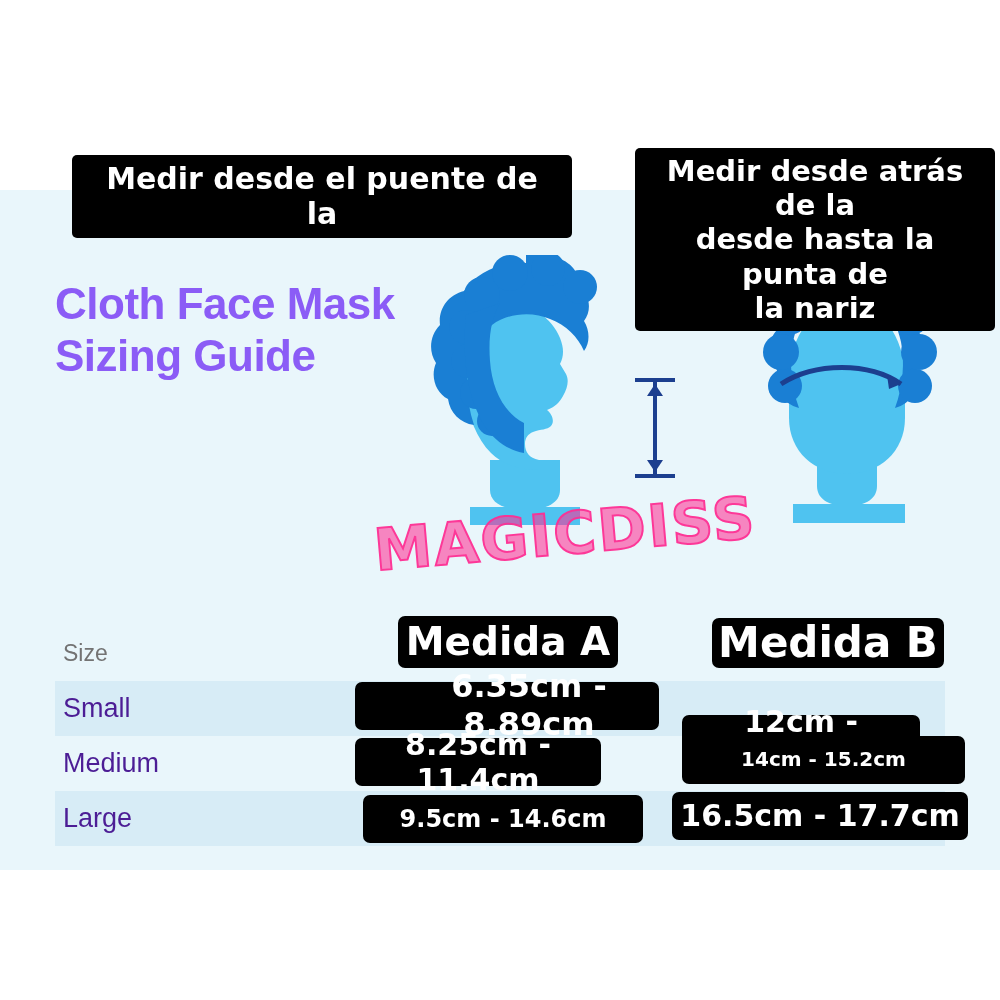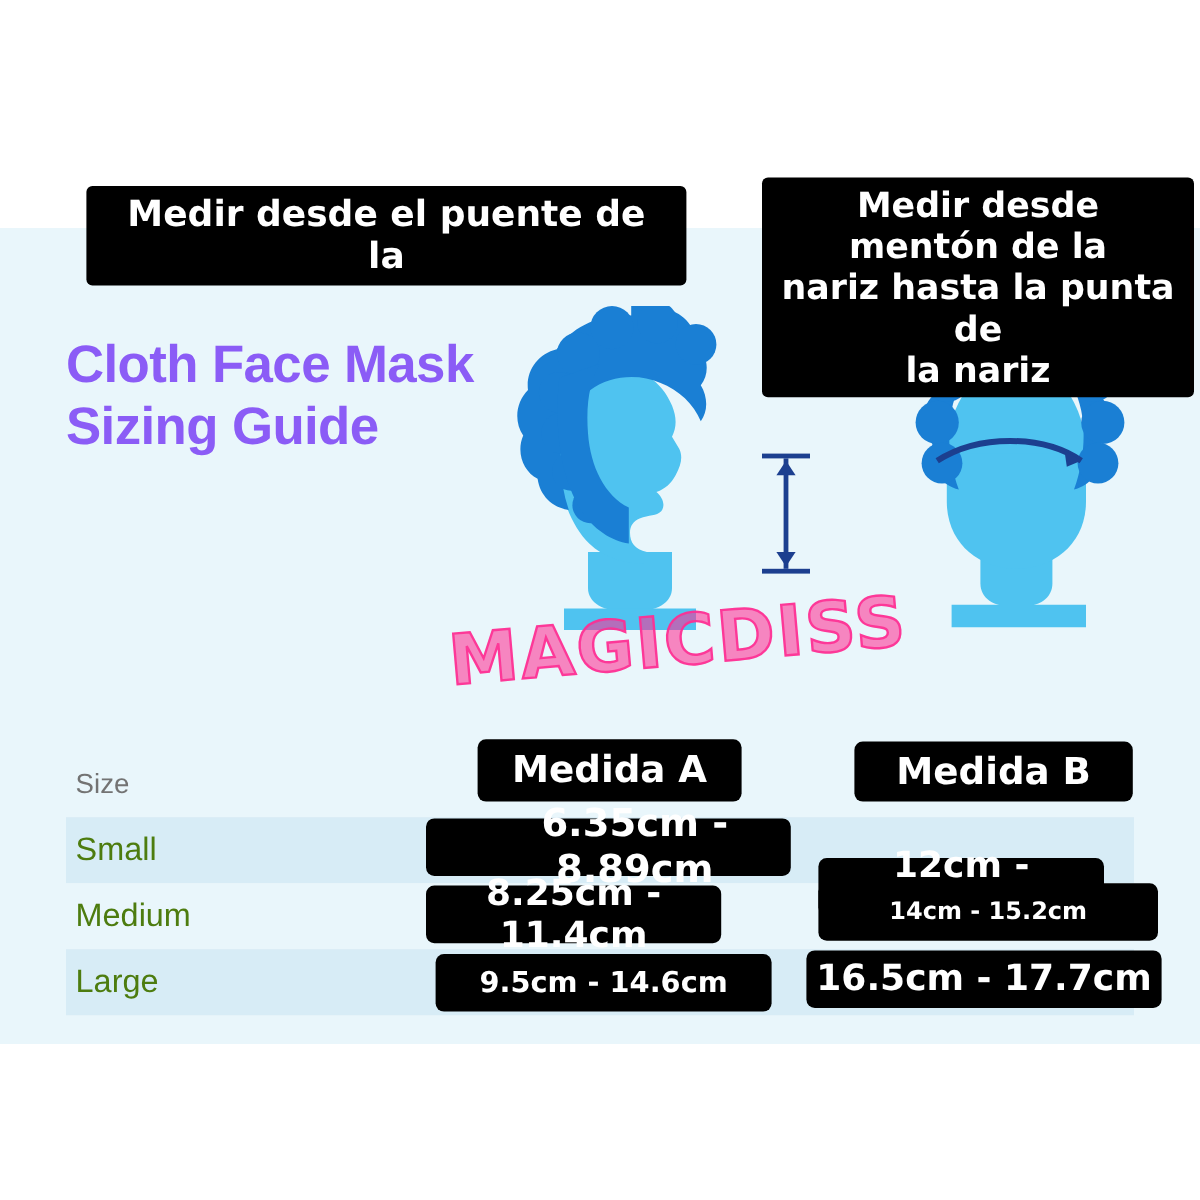--- a/index.html
+++ b/index.html
@@ -136,21 +136,21 @@
     display: flex;
     align-items: center;
   }
   .row.header { height: 56px; }
   .row.odd { background: #d7ecf6; }
   .row.even { background: #e9f6fb; }
   .cell-size {
     width: 340px;
     padding-left: 8px;
     box-sizing: border-box;
-    color: #4d7c0f;
+    color: #4c1d95;
     font-size: 27px;
   }
   .row.header .cell-size {
     color: #737373;
     font-size: 23px;
     font-weight: normal;
   }
   .cell-a, .cell-b {
     width: 275px;
     color: #4a5b78;
@@ -195,28 +195,28 @@
     border-radius: 5px;
     flex-direction: column;
     align-items: center;
   }
   
   .st-medida-a {
     left: 398px;
     top: 616px;
     width: 220px;
     height: 52px;
-    font-size: 31px;
+    font-size: 39px;
   }
   .st-medida-b {
     left: 712px;
     top: 618px;
     width: 232px;
     height: 50px;
-    font-size: 31px;
+    font-size: 42px;
   }
   .st-a1 {
     left: 355px;
     top: 682px;
     width: 304px;
     height: 48px;
     font-size: 32px;
     padding-left: 44px;
   }
   .st-a2 {
@@ -356,22 +356,22 @@
       <div class="cell-a"></div>
       <div class="cell-b"></div>
     </div>
   </div>
 
   <div class="sticker callout-left">
     <span>Medir desde el puente de la</span>
   </div>
 
   <div class="sticker callout-right">
-    <span>Medir desde mentón de la</span>
-    <span>nariz hasta la punta de</span>
+    <span>Medir desde atrás de la</span>
+    <span>desde hasta la punta de</span>
     <span>la nariz</span>
   </div>
 
   <div class="sticker st-medida-a">Medida A</div>
   <div class="sticker st-medida-b">Medida B</div>
 
   <div class="sticker st-a1">6.35cm - 8.89cm</div>
   <div class="sticker st-a2">8.25cm - 11.4cm</div>
   <div class="sticker st-a3">9.5cm - 14.6cm</div>
 

